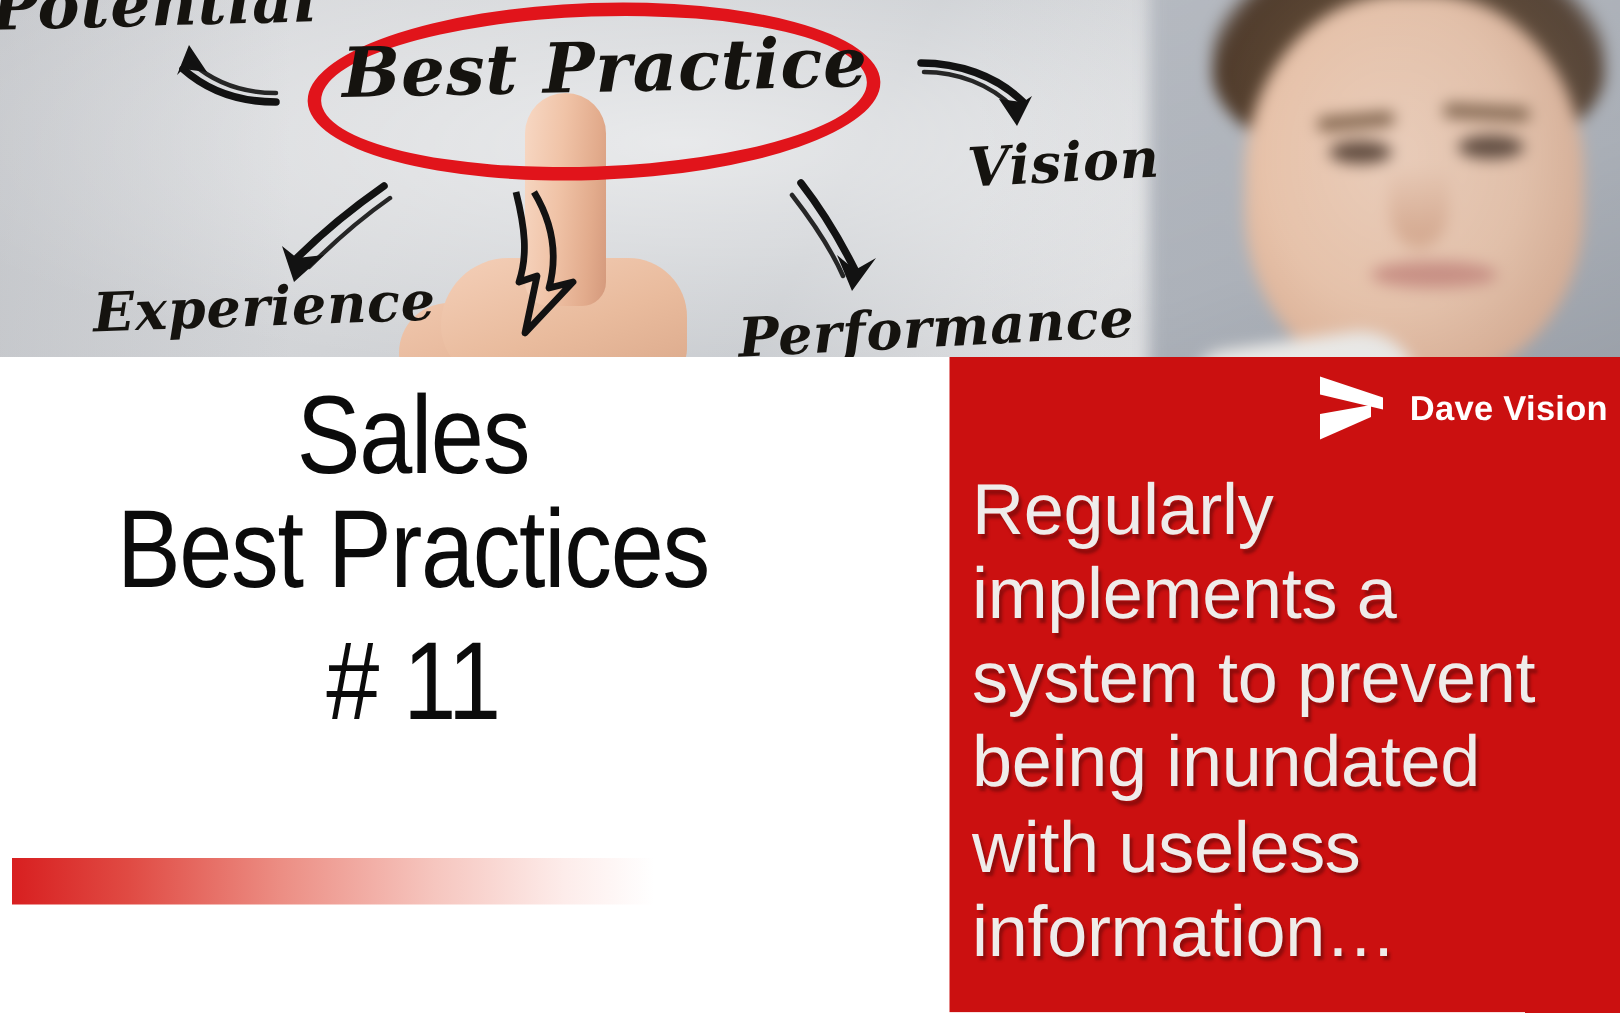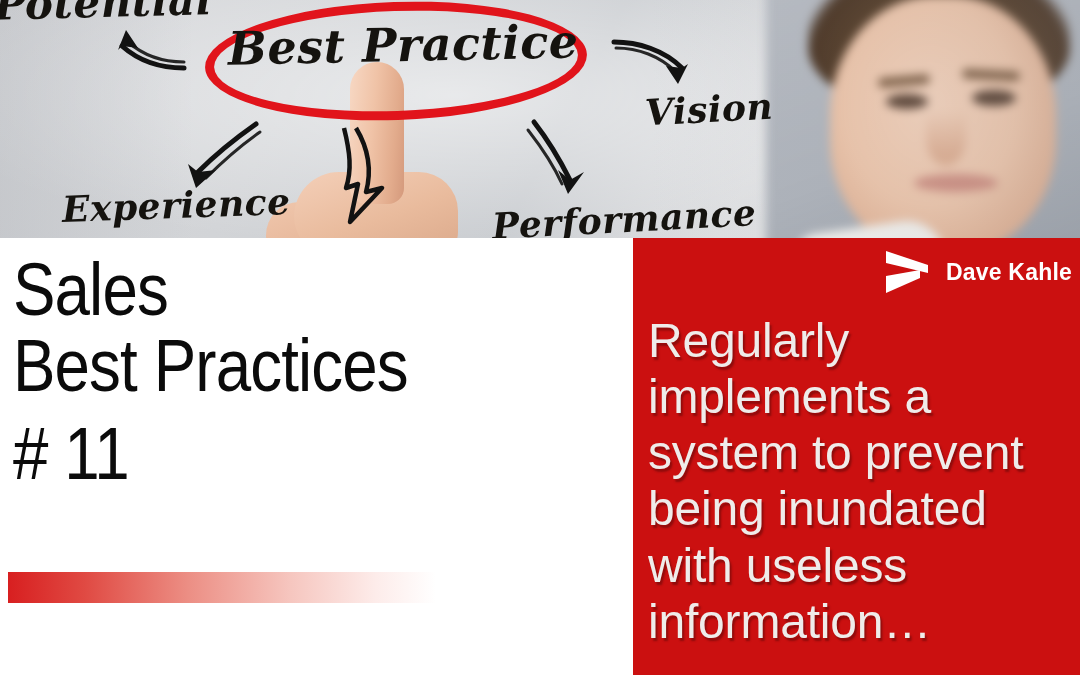--- a/index.html
+++ b/index.html
@@ -59,21 +59,21 @@
             background:linear-gradient(95deg,#f7d8c4 0%,#f0c3a7 42%,#e2ab8c 78%,#d4997c 100%);
             border-radius:27px 27px 16px 16px; }
   .knuckle{ position:absolute; left:6px; top:110px; width:164px; height:82px;
             background:linear-gradient(160deg,#f4cfb8 0%,#e9bb9d 55%,#dba98b 100%);
             border-radius:46px 40px 22px 38px; }
   .knuckle2{position:absolute; left:-22px; top:140px; width:120px; height:58px;
             background:linear-gradient(160deg,#f0c7ad 0%,#e0ac8d 100%);
             border-radius:40px 30px 18px 30px; }
 
   
-  .left-panel { position:absolute; left:0; top:238px; width:633px; height:437px; background:#ffffff; }
+  .left-panel { position:absolute; left:0; top:238px; width:633px; height:437px; background:#ffffff;text-align:center; }
   .title-block { position:absolute; left:13px; top:14px; width:610px; }
   .title-line { font-family:"Liberation Sans", sans-serif; font-weight:400; color:#0b0b0b;
                 font-size:74px; line-height:1.03; letter-spacing:-1px;
                 transform:scaleX(.86); transform-origin:left center; white-space:nowrap; }
   .title-line.gap { margin-top:12px; }
   .grad-bar { position:absolute; left:8px; top:334px; width:428px; height:31px;
               background:linear-gradient(90deg,#d81f20 0%,#e04a43 18%,#ec8e84 42%,#f6c6bf 66%,#fdecea 86%,#ffffff 100%); }
 
   
   .right-panel { position:absolute; left:633px; top:238px; width:447px; height:437px;
@@ -175,21 +175,21 @@
 
   <div class="right-panel">
 
     <div class="brand">
       <span class="brand-mark">
         <svg width="52" height="44" viewBox="0 0 52 44">
           <path d="M4 1 L46 15 L46 23 L4 13 Z" fill="#ffffff"></path>
           <path d="M4 26 L38 20 L38 28 L4 43 Z" fill="#ffffff"></path>
         </svg>
       </span>
-      <span class="brand-name">Dave Kahle</span>
+      <span class="brand-name">Dave Vision</span>
     </div>
 
     <div class="red-body">
       <div>Regularly</div>
       <div>implements a</div>
       <div>system to prevent</div>
       <div>being inundated</div>
       <div>with useless</div>
       <div>information…</div>
     </div>

